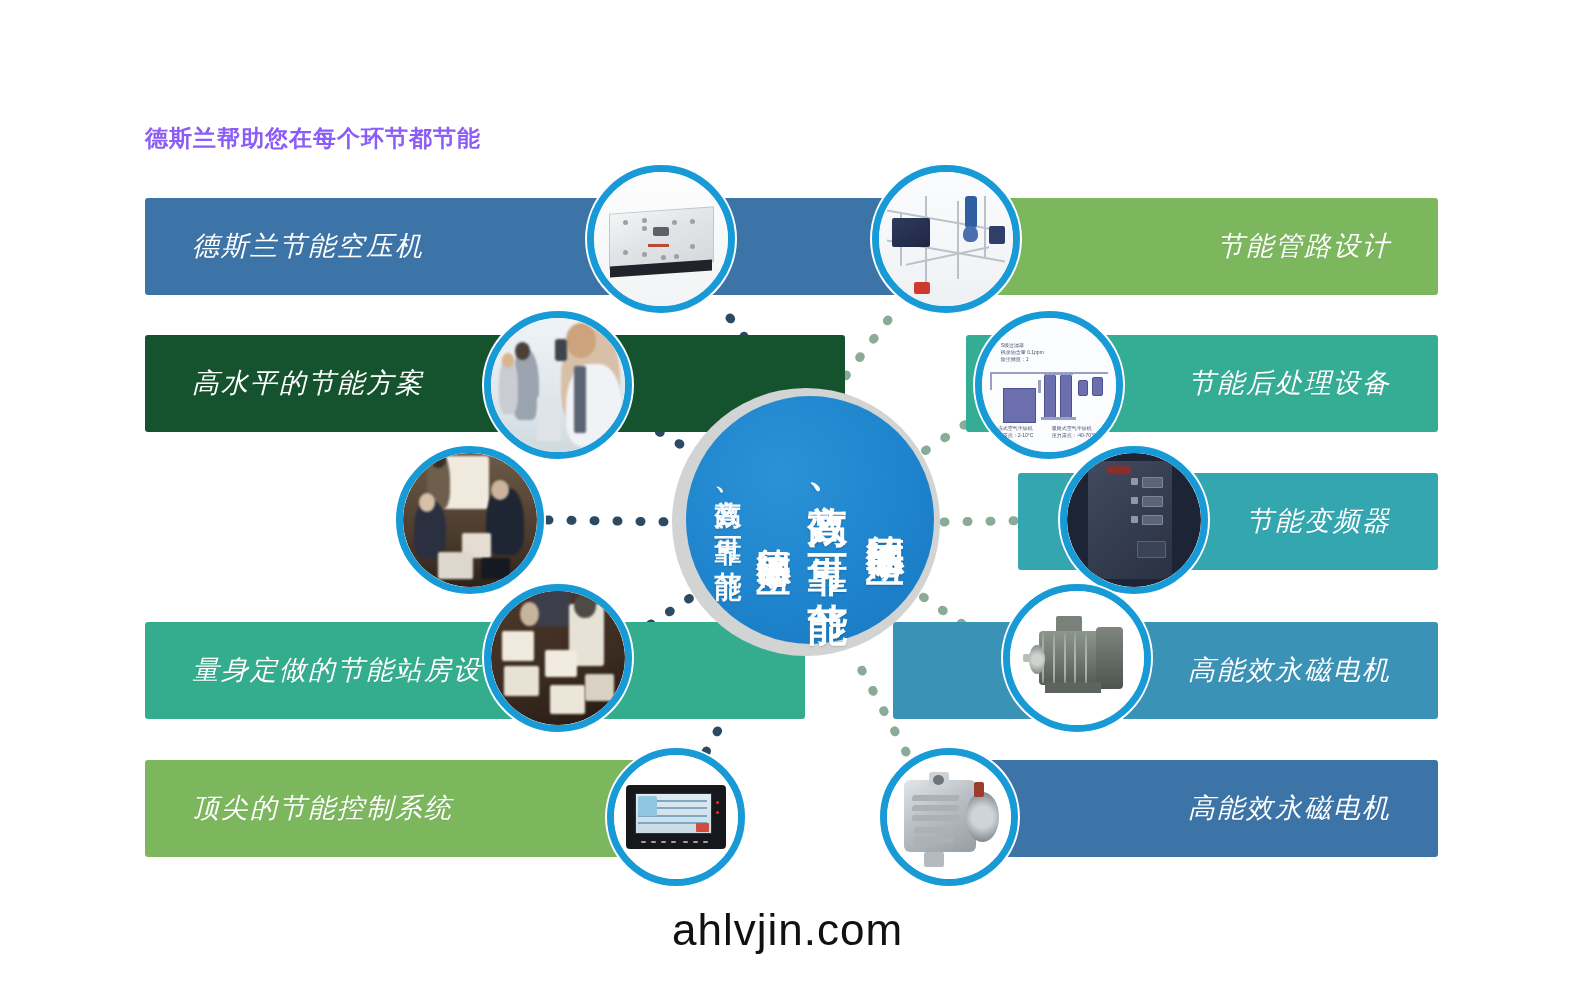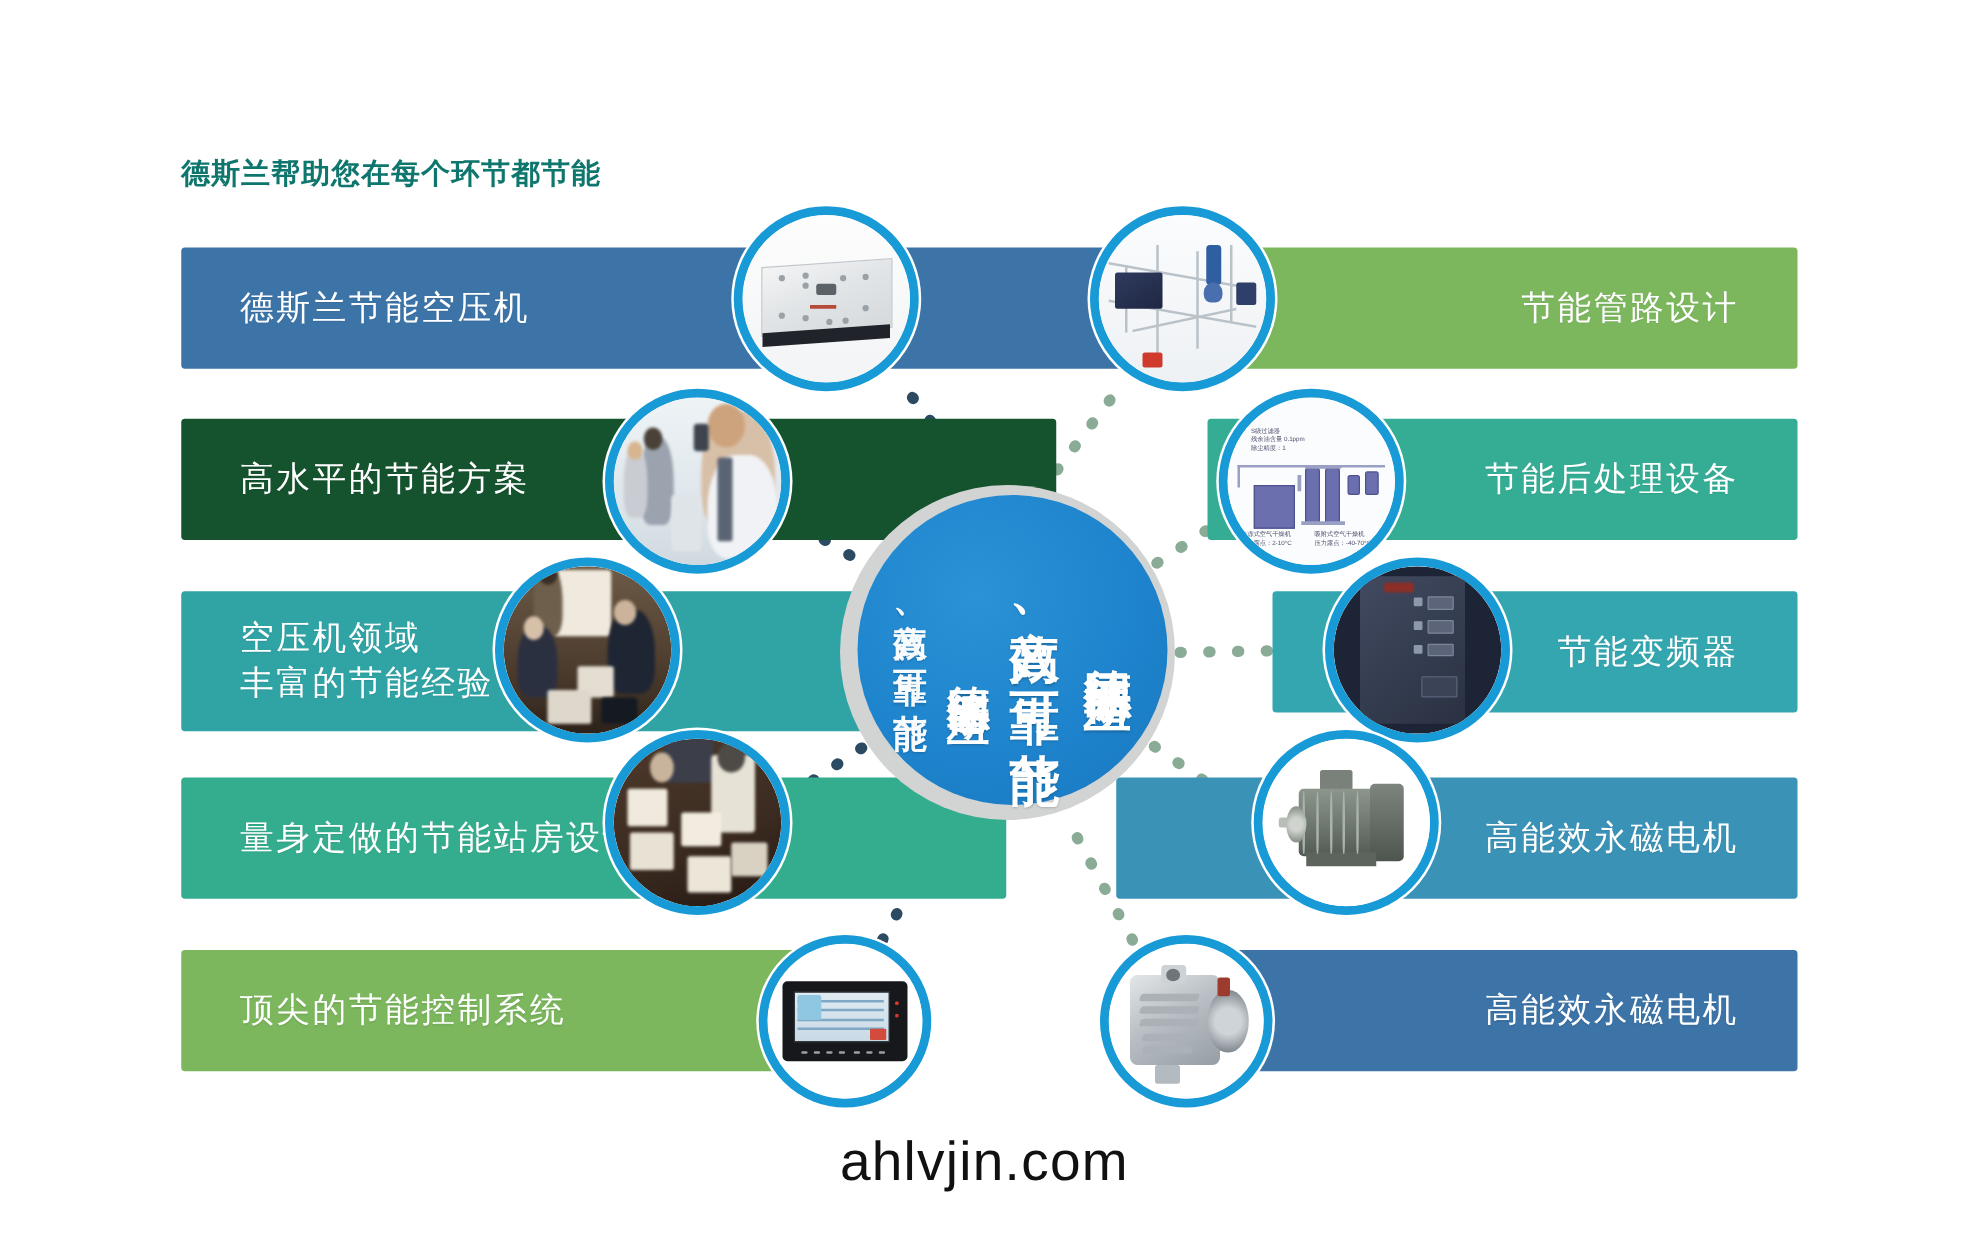--- a/index.html
+++ b/index.html
@@ -7,34 +7,35 @@
     width: 1575px; height: 988px;
     background: #ffffff;
     font-family: "Liberation Sans", "DejaVu Sans", sans-serif;
     overflow: hidden;
   }
   #stage { position: relative; width: 1575px; height: 988px; background:#fff; }
 
   
   .title {
     position: absolute; left: 145px; top: 123px;
-    font-size: 23px; font-weight: 700; color: #0f766e;
+    font-size: 23px; font-weight: 700; color: #8b5cf6;
     letter-spacing: 1px; white-space: nowrap;
   }
 
   
   .bar {
     position: absolute;
     display: flex; align-items: center;
     color: #ffffff;
     font-size: 27px; font-weight: 500;
     letter-spacing: 2px;
     border-radius: 3px;
     line-height: 1.32;
     text-shadow: 0 1px 1px rgba(0,0,0,.07);
+    font-style: italic;
   }
   .bar.left  { left: 145px;  justify-content: flex-start; padding-left: 47px; }
   .bar.right { right: 137px; justify-content: flex-end;   padding-right: 47px; }
   .bar .bar-label { white-space: pre-line; }
   .bar.left .bar-label  { text-align: left; }
   .bar.right .bar-label { text-align: right; }
 
   
   .circle {
     position: absolute; border-radius: 50%;
@@ -169,24 +170,20 @@
       <line x1="1000" y1="650" x2="916" y2="592"></line>
       <line x1="906" y1="752" x2="852" y2="652"></line>
     </g>
   </svg>
 
   <div class="bar left" style="top:198px;  width:810px; height:97px; background:#3d74a8;">
     <span class="bar-label">德斯兰节能空压机</span>
   </div>
   <div class="bar left" style="top:335px;  width:700px; height:97px; background:#14532d;">
     <span class="bar-label">高水平的节能方案</span>
-  </div>
-  <div class="bar left" style="top:473px;  width:620px; height:112px; background:#30a3a5;">
-    <span class="bar-label">空压机领域
-丰富的节能经验</span>
   </div>
   <div class="bar left" style="top:622px;  width:660px; height:97px; background:#34ad8e;">
     <span class="bar-label">量身定做的节能站房设计</span>
   </div>
   <div class="bar left" style="top:760px;  width:547px; height:97px; background:#7cb75e;">
     <span class="bar-label">顶尖的节能控制系统</span>
   </div>
 
   <div class="bar right" style="top:198px;  width:445px; height:97px; background:#7cb75e;">
     <span class="bar-label">节能管路设计</span>

